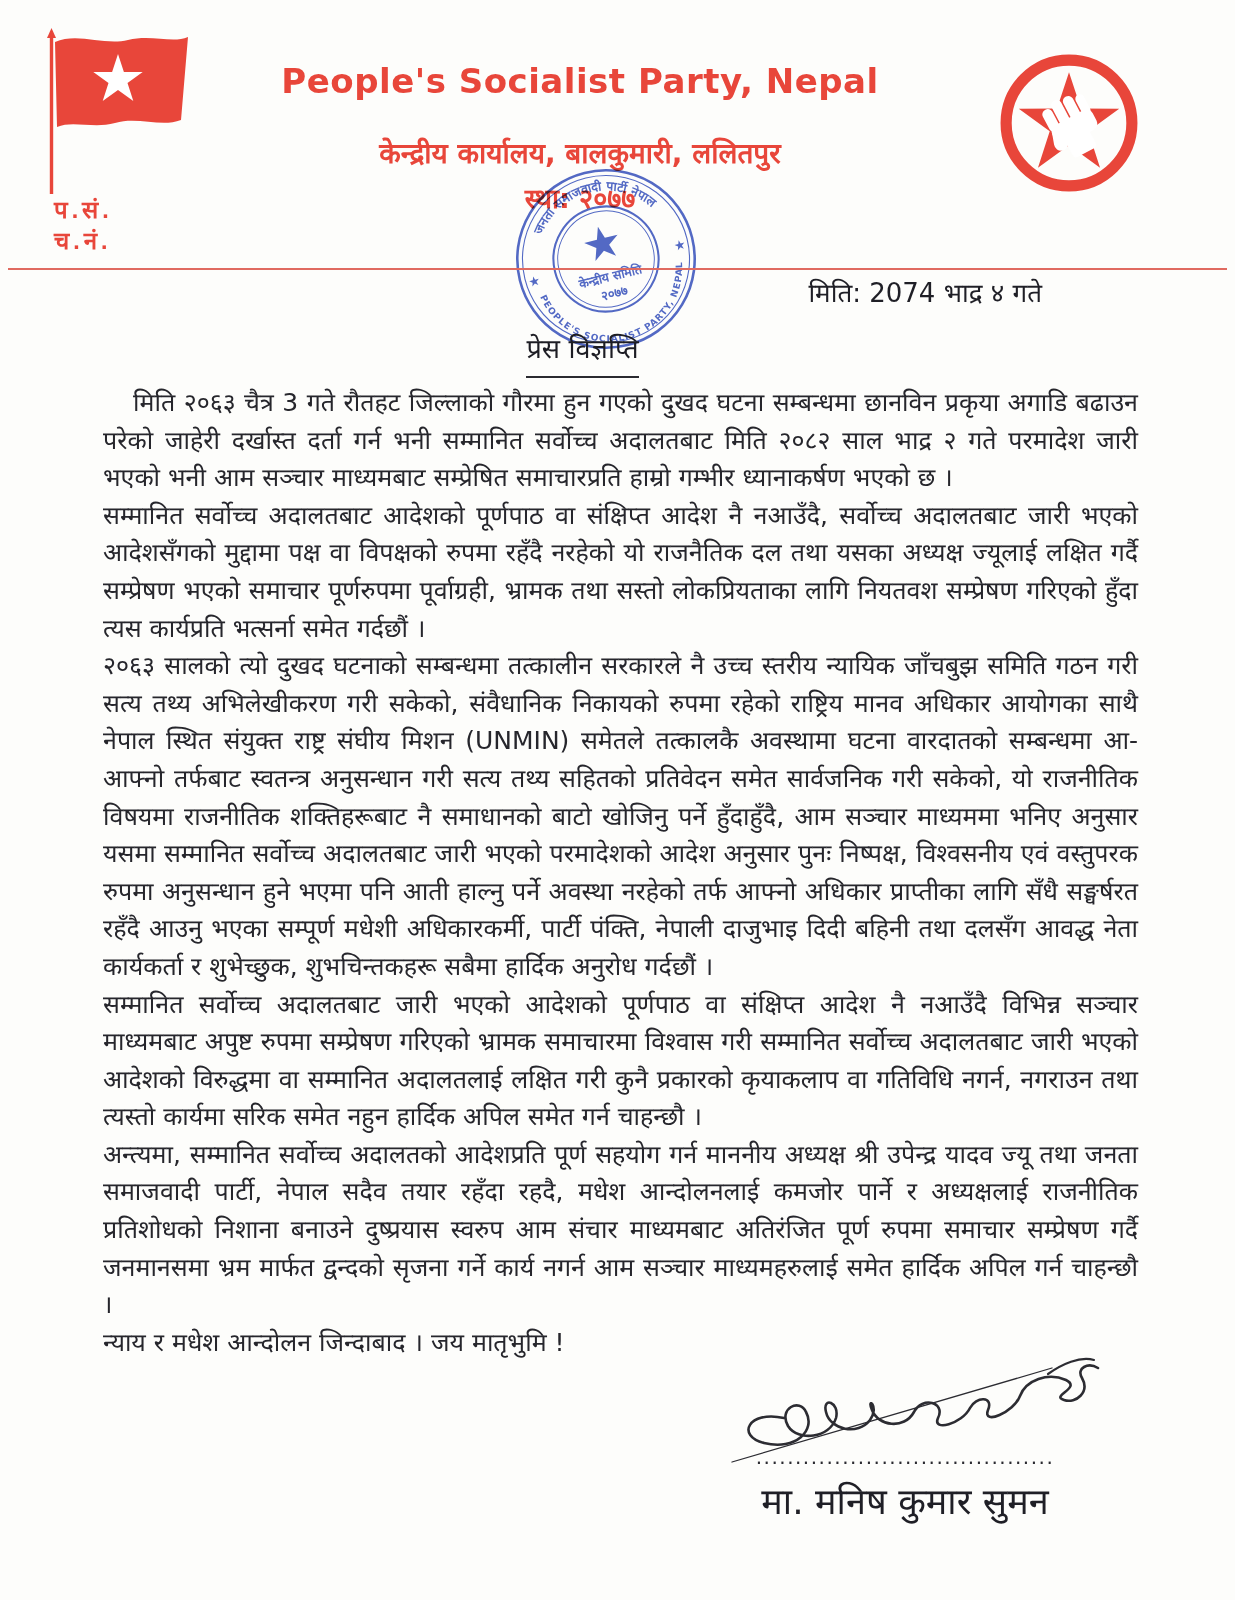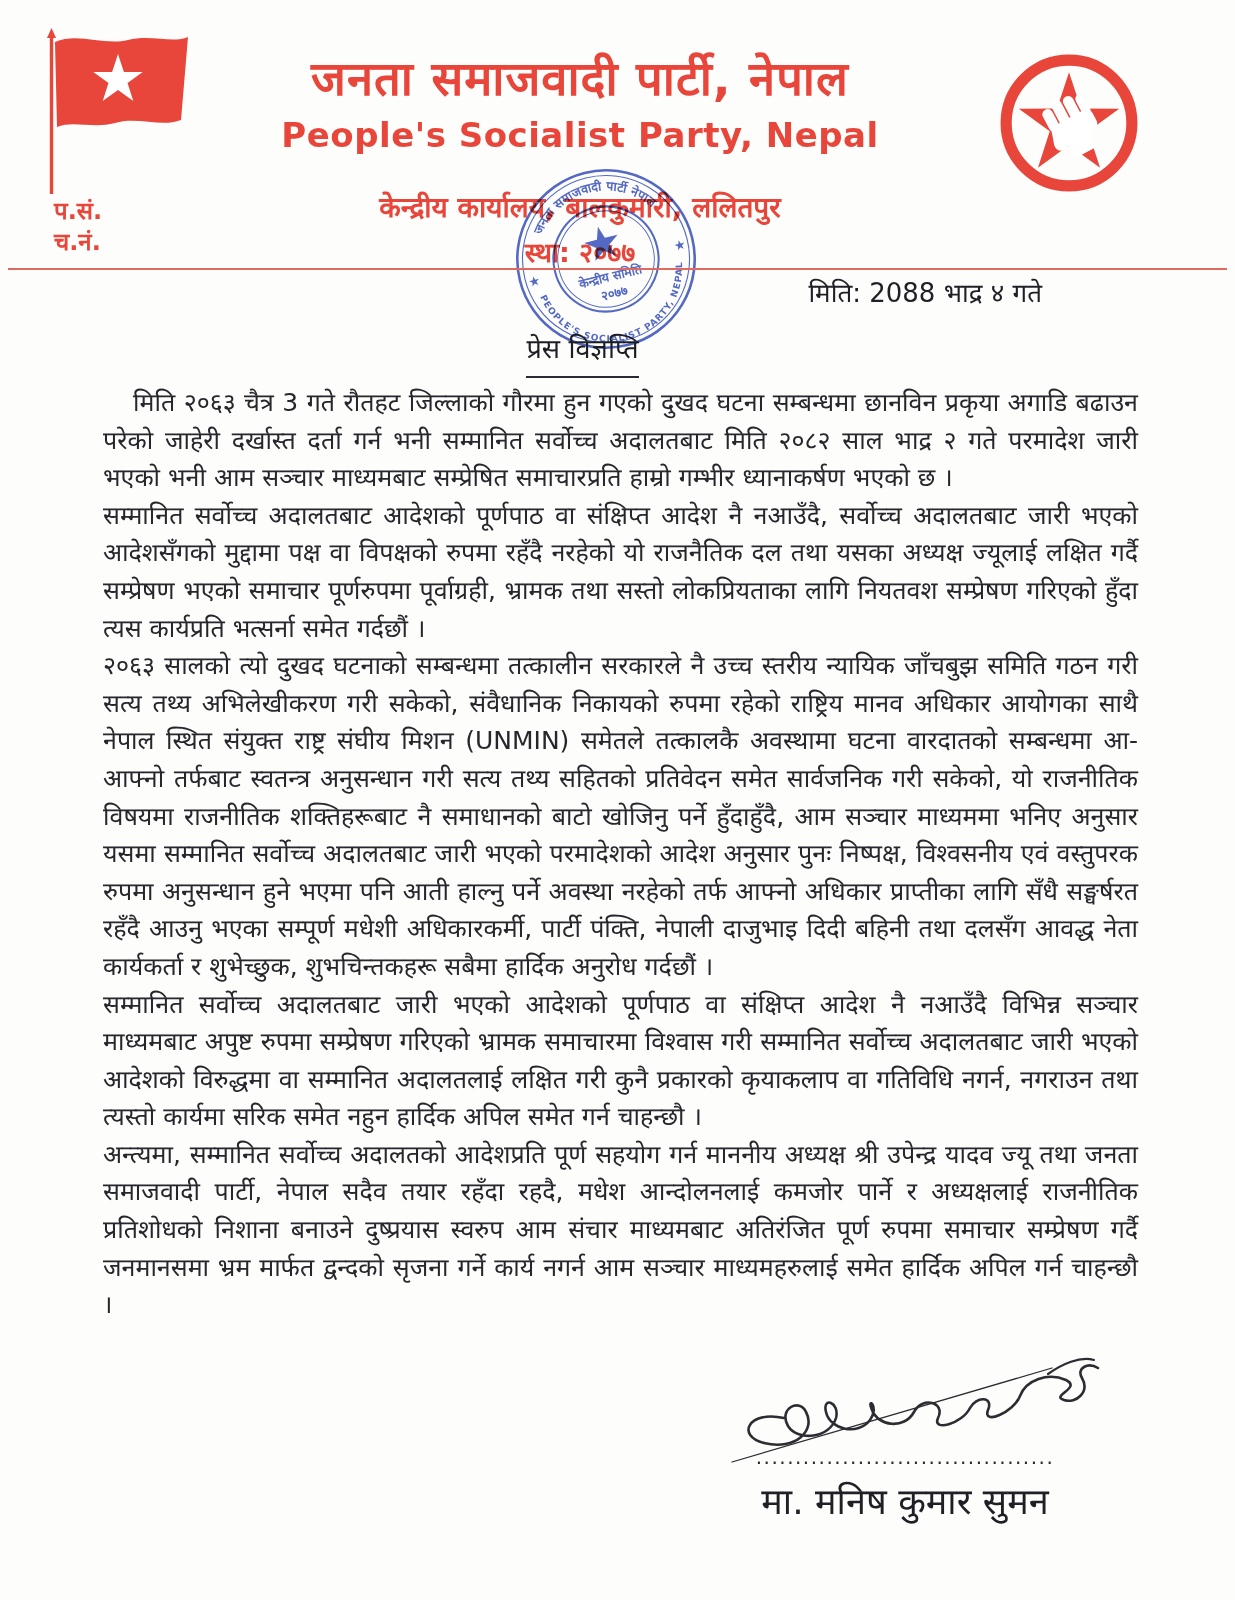--- a/index.html
+++ b/index.html
@@ -16,21 +16,21 @@
   .flag{position:absolute;left:42px;top:28px;width:152px;height:172px;}
   .emblem{position:absolute;left:998px;top:52px;width:142px;height:142px;}
   .head-center{
     position:absolute;left:225px;top:52px;width:710px;
     text-align:center;color:#e8463a;
   }
   .h-np{font-size:47px;font-weight:bold;line-height:1.15;letter-spacing:1px;}
   .h-en{font-size:34px;font-weight:bold;margin-top:9px;letter-spacing:.5px;}
   .h-office{font-size:28px;font-weight:bold;margin-top:32px;}
   .h-estd{font-size:27px;font-weight:bold;margin-top:8px;}
-  .refnos{position:absolute;left:54px;top:196px;color:#e8463a;font-weight:bold;font-size:24px;line-height:31px;}
+  .refnos{position:absolute;left:54px;top:196px;color:#e8463a;font-weight:bold;font-size:24px;line-height:31px;font-family:Liberation Mono, monospace;}
   .stamp{
     position:absolute;left:513px;top:166px;width:186px;height:186px;
     transform:rotate(-14deg);
     opacity:.88;mix-blend-mode:multiply;
   }
   .redline{position:absolute;left:8px;right:8px;top:268px;height:2px;background:#e06a60;}
   .date{position:absolute;top:274px;right:193px;font-size:26px;color:#1f1f26;}
   
   .doc-title{position:absolute;top:329px;left:0;right:70px;text-align:center;font-size:27px;color:#1d1d24;}
   .doc-title span{border-bottom:2px solid #2a2a30;padding-bottom:12px;}
@@ -61,21 +61,20 @@
     <path d="M13 14 C 36 4, 62 18, 86 12 C 110 6, 130 16, 146 9 L 139 92 C 119 100, 96 88, 73 95 C 51 101, 31 92, 15 99 Z" fill="#e8463a"></path>
     <polygon fill="#ffffff" points="76,26 81.9,43.9 100.7,44 85.5,55.1 91.3,73 76,62 60.7,73 66.5,55.1 51.3,44 70.1,43.9"></polygon>
   </svg>
 
   <div class="refnos">
     <div>प.सं.</div>
     <div>च.नं.</div>
   </div>
 
   <div class="head-center">
-    <div class="h-np">जनता समाजवादी पार्टी, नेपाल</div>
     <div class="h-en">People's Socialist Party, Nepal</div>
     <div class="h-office">केन्द्रीय कार्यालय, बालकुमारी, ललितपुर</div>
     <div class="h-estd">स्था: २०७७</div>
   </div>
 
   <svg class="emblem" viewBox="0 0 140 140">
     <circle cx="70" cy="70" r="62" fill="none" stroke="#e8463a" stroke-width="11"></circle>
     <polygon fill="#e8463a" points="70,20 81.8,55.8 119.5,55.9 89,78.2 100.6,114.1 70,92 39.4,114.1 51,78.2 20.5,55.9 58.2,55.8"></polygon>
     <g transform="rotate(-28 70 74)">
       <rect x="52" y="48" width="10.5" height="24" rx="5" fill="#fff"></rect>
@@ -107,32 +106,33 @@
     </text>
     <text x="21" y="118" font-size="15" fill="#3b55c0" text-anchor="middle">★</text>
     <text x="195" y="118" font-size="15" fill="#3b55c0" text-anchor="middle">★</text>
     <text x="108" y="107" font-size="52" fill="#3b55c0" text-anchor="middle">★</text>
     <text x="108" y="134" font-size="14.5" fill="#3b55c0" text-anchor="middle" font-weight="bold">केन्द्रीय समिति</text>
     <text x="108" y="154" font-size="15" fill="#3b55c0" text-anchor="middle" font-weight="bold">२०७७</text>
   </svg>
 
   <div class="redline"></div>
 
-  <div class="date">मिति: 2088 भाद्र ४ गते</div>
+  <div class="date">मिति: 2074 भाद्र ४ गते</div>
 
   <div class="doc-title">
     <span>प्रेस विज्ञप्ति</span>
   </div>
 
   <div class="body">
     <p class="indent">मिति २०६३ चैत्र 3 गते रौतहट जिल्लाको गौरमा हुन गएको दुखद घटना सम्बन्धमा छानविन प्रकृया अगाडि बढाउन परेको जाहेरी दर्खास्त दर्ता गर्न भनी सम्मानित सर्वोच्च अदालतबाट मिति २०८२ साल भाद्र २ गते परमादेश जारी भएको भनी आम सञ्चार माध्यमबाट सम्प्रेषित समाचारप्रति हाम्रो गम्भीर ध्यानाकर्षण भएको छ ।</p>
     <p>सम्मानित सर्वोच्च अदालतबाट आदेशको पूर्णपाठ वा संक्षिप्त आदेश नै नआउँदै, सर्वोच्च अदालतबाट जारी भएको आदेशसँगको मुद्दामा पक्ष वा विपक्षको रुपमा रहँदै नरहेको यो राजनैतिक दल तथा यसका अध्यक्ष ज्यूलाई लक्षित गर्दै सम्प्रेषण भएको समाचार पूर्णरुपमा पूर्वाग्रही, भ्रामक तथा सस्तो लोकप्रियताका लागि नियतवश सम्प्रेषण गरिएको हुँदा त्यस कार्यप्रति भत्सर्ना समेत गर्दछौं ।</p>
     <p>२०६३ सालको त्यो दुखद घटनाको सम्बन्धमा तत्कालीन सरकारले नै उच्च स्तरीय न्यायिक जाँचबुझ समिति गठन गरी सत्य तथ्य अभिलेखीकरण गरी सकेको, संवैधानिक निकायको रुपमा रहेको राष्ट्रिय मानव अधिकार आयोगका साथै नेपाल स्थित संयुक्त राष्ट्र संघीय मिशन (UNMIN) समेतले तत्कालकै अवस्थामा घटना वारदातको सम्बन्धमा आ-आफ्नो तर्फबाट स्वतन्त्र अनुसन्धान गरी सत्य तथ्य सहितको प्रतिवेदन समेत सार्वजनिक गरी सकेको, यो राजनीतिक विषयमा राजनीतिक शक्तिहरूबाट नै समाधानको बाटो खोजिनु पर्ने हुँदाहुँदै, आम सञ्चार माध्यममा भनिए अनुसार यसमा सम्मानित सर्वोच्च अदालतबाट जारी भएको परमादेशको आदेश अनुसार पुनः निष्पक्ष, विश्वसनीय एवं वस्तुपरक रुपमा अनुसन्धान हुने भएमा पनि आती हाल्नु पर्ने अवस्था नरहेको तर्फ आफ्नो अधिकार प्राप्तीका लागि सँधै सङ्घर्षरत रहँदै आउनु भएका सम्पूर्ण मधेशी अधिकारकर्मी, पार्टी पंक्ति, नेपाली दाजुभाइ दिदी बहिनी तथा दलसँग आवद्ध नेता कार्यकर्ता र शुभेच्छुक, शुभचिन्तकहरू सबैमा हार्दिक अनुरोध गर्दछौं ।</p>
     <p>सम्मानित सर्वोच्च अदालतबाट जारी भएको आदेशको पूर्णपाठ वा संक्षिप्त आदेश नै नआउँदै विभिन्न सञ्चार माध्यमबाट अपुष्ट रुपमा सम्प्रेषण गरिएको भ्रामक समाचारमा विश्वास गरी सम्मानित सर्वोच्च अदालतबाट जारी भएको आदेशको विरुद्धमा वा सम्मानित अदालतलाई लक्षित गरी कुनै प्रकारको कृयाकलाप वा गतिविधि नगर्न, नगराउन तथा त्यस्तो कार्यमा सरिक समेत नहुन हार्दिक अपिल समेत गर्न चाहन्छौ ।</p>
     <p>अन्त्यमा, सम्मानित सर्वोच्च अदालतको आदेशप्रति पूर्ण सहयोग गर्न माननीय अध्यक्ष श्री उपेन्द्र यादव ज्यू तथा जनता समाजवादी पार्टी, नेपाल सदैव तयार रहँदा रहदै, मधेश आन्दोलनलाई कमजोर पार्ने र अध्यक्षलाई राजनीतिक प्रतिशोधको निशाना बनाउने दुष्प्रयास स्वरुप आम संचार माध्यमबाट अतिरंजित पूर्ण रुपमा समाचार सम्प्रेषण गर्दै जनमानसमा भ्रम मार्फत द्वन्दको सृजना गर्ने कार्य नगर्न आम सञ्चार माध्यमहरुलाई समेत हार्दिक अपिल गर्न चाहन्छौ ।</p>
+    <p class="slogan">न्याय र मधेश आन्दोलन जिन्दाबाद । जय मातृभुमि !</p>
   </div>
 
   <svg class="sig" viewBox="0 0 402 132">
     <g fill="none" stroke="#2c2c32" stroke-linecap="round">
       <path d="M14 124 L 334 30" stroke-width="1.3"></path>
       <path stroke-width="2.6" d="M66 80 C 30 72 18 98 46 105 C 78 113 98 92 88 74 C 82 60 60 70 70 88 C 80 104 112 100 118 80 C 122 64 104 58 108 74 C 112 92 140 98 152 82 C 162 68 148 58 154 72 C 160 88 186 92 196 74 C 204 58 228 64 220 80 C 214 94 244 86 252 70 C 258 58 276 58 270 72 C 264 88 296 74 302 58 C 308 42 330 34 348 42 C 364 50 332 58 346 62 C 358 66 372 54 364 40 C 358 30 370 24 380 30"></path>
       <path stroke-width="2.2" d="M330 36 C 344 26 362 18 376 22"></path>
     </g>
   </svg>
 

